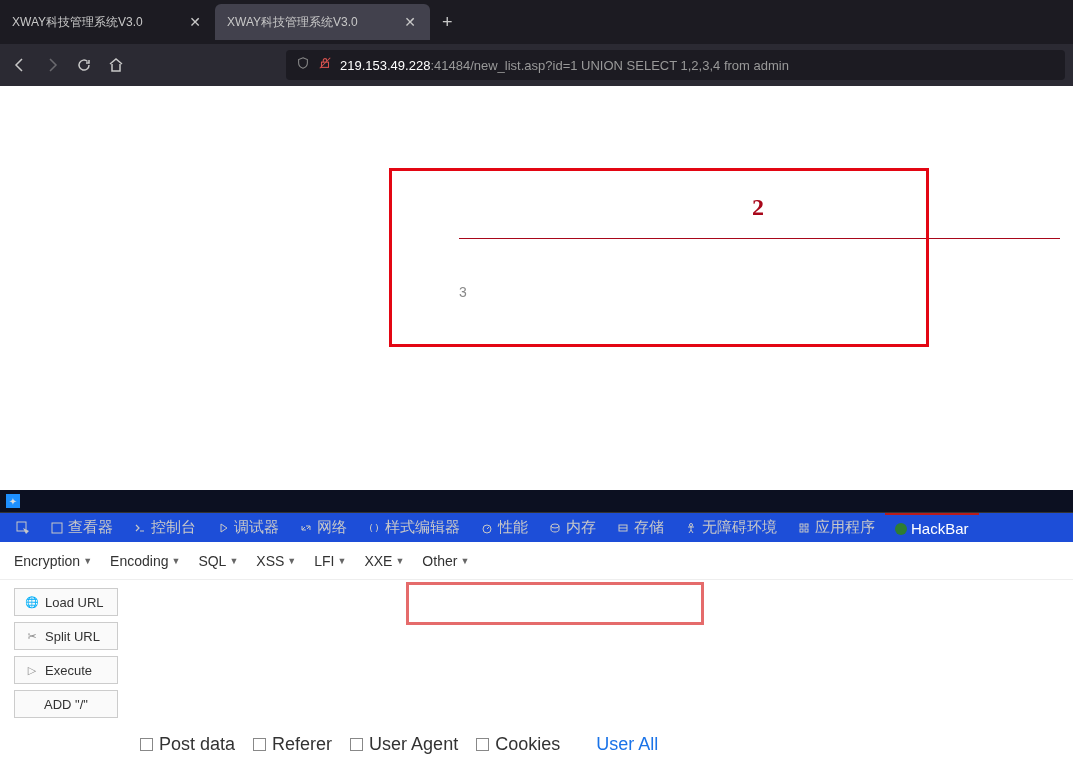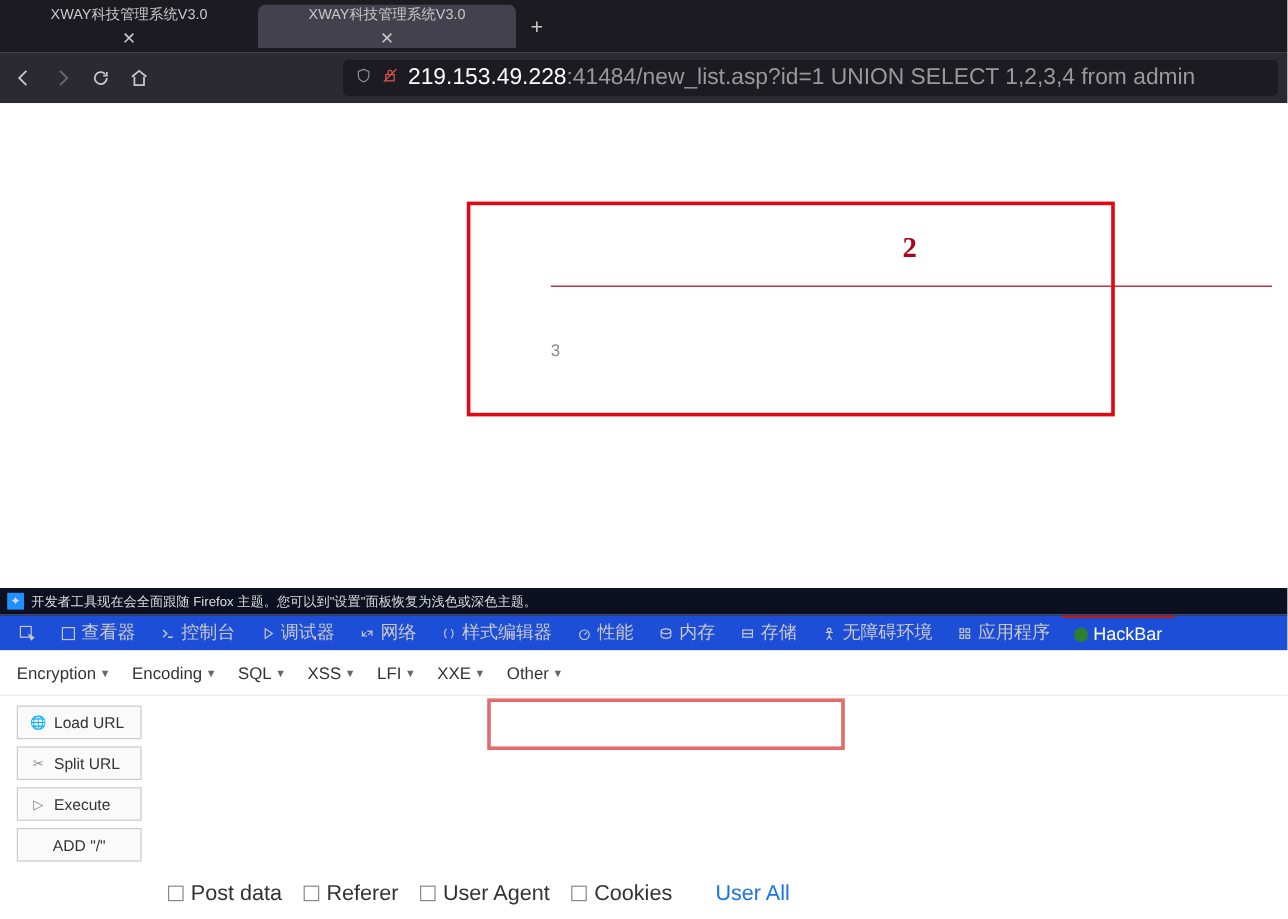--- a/index.html
+++ b/index.html
@@ -1,31 +1,31 @@
 <!DOCTYPE html>
 <html><head>
   <meta charset="utf-8">
   <style>
     * { margin: 0; padding: 0; box-sizing: border-box; font-family: -apple-system, "Segoe UI", Arial, sans-serif; }
     body { background: #fff; width: 1073px; height: 766px; overflow: hidden; position: relative; }
     
     
     .tab-bar { background: #1c1b22; height: 44px; display: flex; align-items: center; padding: 0; }
-    .tab { display: flex; align-items: center; justify-content: space-between; padding: 0 12px; height: 36px; border-radius: 6px 6px 0 0; color: #c8c8c8; font-size: 12px; width: 215px; cursor: pointer; flex-direction: column; }
+    .tab { display: flex; align-items: center; justify-content: space-between; padding: 0 12px; height: 36px; border-radius: 6px 6px 0 0; color: #c8c8c8; font-size: 12px; width: 215px; cursor: pointer; }
     .tab.active { background: #42414d; }
     .tab.inactive { background: transparent; }
     .tab-close { width: 16px; height: 16px; display: flex; align-items: center; justify-content: center; color: #c8c8c8; cursor: pointer; font-size: 14px; }
     .new-tab-btn { color: #c8c8c8; font-size: 18px; padding: 0 12px; cursor: pointer; }
     
     
     .url-bar { background: #2b2a33; height: 42px; display: flex; align-items: center; padding: 0 8px; gap: 8px; }
     .nav-btn { width: 24px; height: 24px; display: flex; align-items: center; justify-content: center; color: #c8c8c8; cursor: pointer; }
     .nav-btn.disabled { opacity: 0.4; }
     .url-input-container { flex: 1; background: #1c1b22; border-radius: 4px; height: 30px; display: flex; align-items: center; padding: 0 10px; gap: 8px; margin-left: 150px; }
-    .url-text { color: #999; font-size: 19px; white-space: nowrap; }
+    .url-text { color: #999; font-size: 13px; white-space: nowrap; }
     .url-text .highlight { color: #fff; }
     
     
     .page-content { background: #fff; height: 404px; position: relative; }
     .red-box { position: absolute; border: 3px solid #e30613; left: 389px; top: 82px; width: 540px; height: 179px; }
     .page-number-2 { position: absolute; left: 752px; top: 108px; font-size: 24px; color: #a8071a; font-weight: bold; font-family: serif; }
     .red-line { position: absolute; left: 459px; top: 152px; width: 601px; height: 1px; background: #a8071a; }
     .page-number-3 { position: absolute; left: 459px; top: 198px; color: #888; font-size: 14px; }
     
     
@@ -116,21 +116,20 @@
 
 <div class="page-content">
   <div class="page-number-2">2</div>
   <div class="red-line"></div>
   <div class="page-number-3">3</div>
   <div class="red-box"></div>
 </div>
 
 <div class="devtools-info">
   <span class="devtools-info-icon">✦</span>
-  <span>开发者工具现在会全面跟随 Firefox 主题。您可以到"设置"面板恢复为浅色或深色主题。</span>
 </div>
 
 <div class="devtools-tabs">
   <div class="dt-tab">
     <span class="dt-icon">
       <svg width="14" height="14" viewBox="0 0 14 14">
           <rect x="1" y="1" width="9" height="9" stroke="#c8c8c8" fill="none"></rect>
           <path d="M7 7 L13 10 L10 13 Z" fill="#c8c8c8"></path>
         </svg>
     </span>

